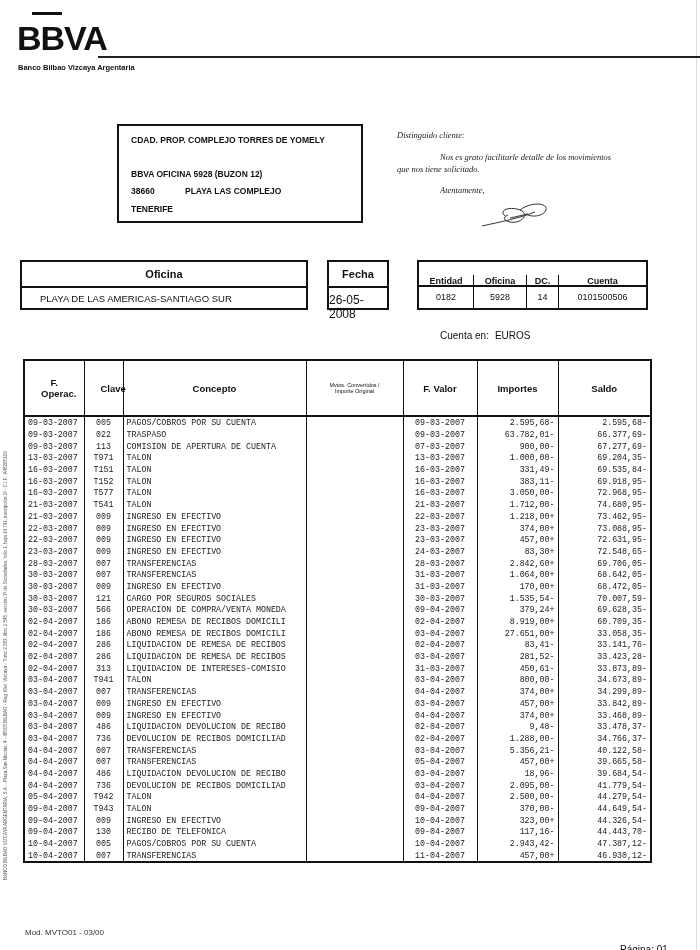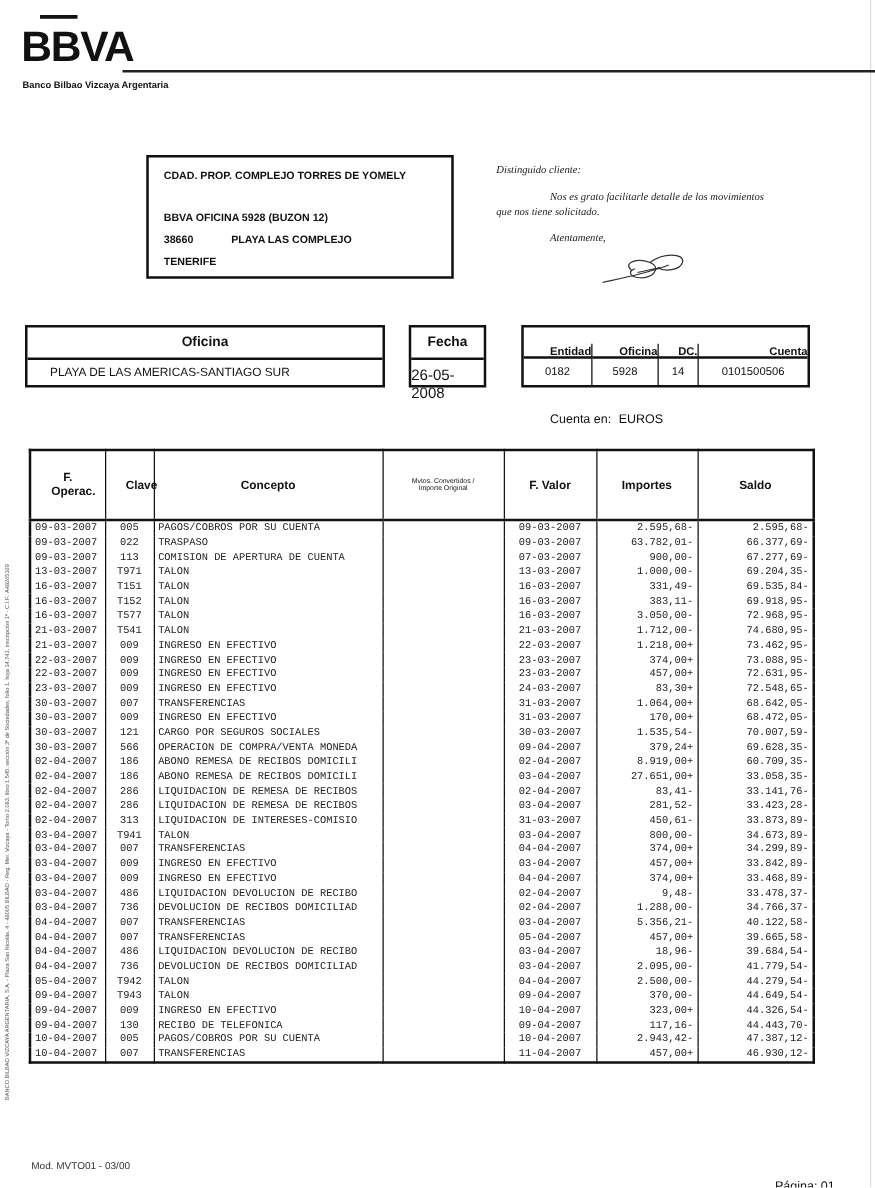--- a/index.html
+++ b/index.html
@@ -17,21 +17,21 @@
   .office-box .hdr { position:absolute; left:0; right:0; top:0; height:24px; border-bottom:2px solid #111; text-align:center; font-weight:bold; font-size:11px; line-height:24px; }
   .office-box .val { position:absolute; left:18px; top:31px; font-size:9.5px; }
   .fecha-box { left:327px; top:260px; width:62px; height:50px; border:2px solid #111; box-sizing:border-box; }
   .fecha-box .hdr { position:absolute; left:0; right:0; top:0; height:24px; border-bottom:2px solid #111; text-align:center; font-weight:bold; font-size:11px; line-height:24px; }
   .fecha-box .val { position:absolute; left:0; right:0; top:31px; font-size:12px; }
   .ccc-box { left:417px; top:260px; width:231px; height:50px; border:2px solid #111; box-sizing:border-box; }
   .ccc-title { position:absolute; left:0; right:0; top:0; height:12px; border-bottom:1px solid #111; text-align:center; font-weight:bold; font-size:9px; line-height:12px; }
   .ccc-grid { position:absolute; left:0; right:0; top:13px; bottom:0; display:grid; grid-template-columns:55px 53px 32px 1fr; grid-template-rows:12px 1fr; }
   .ccc-grid > div { border-right:1px solid #111; text-align:center; font-size:9px; }
   .ccc-grid > div:nth-child(4n) { border-right:none; }
-  .ccc-grid .h { font-weight:bold; border-bottom:2px solid #111; line-height:12px;text-align:right; }
+  .ccc-grid .h { font-weight:bold; border-bottom:2px solid #111; line-height:12px; }
   .ccc-grid .v { line-height:20px; }
   .cuenta-en { left:440px; top:330px; font-size:10px; }
   .cuenta-en b { font-weight:normal; margin-right:6px; }
   table.mov { position:absolute; left:23px; top:359px; width:627px; border-collapse:collapse; border:2px solid #111; table-layout:fixed; }
   table.mov th { border:1.5px solid #111; border-bottom:2px solid #111; font-family:"Liberation Sans", sans-serif; font-size:9.5px; font-weight:bold; height:20px; padding:16px; }
   table.mov th.small { font-size:5.5px; font-weight:normal; line-height:6px; }
   table.mov td { border-left:1.5px solid #111; border-right:1.5px solid #111; font-family:"Liberation Mono", monospace; font-size:8.3px; height:11.7px; padding:0 3px; white-space:nowrap; overflow:hidden; color:#222; }
   td.c { text-align:center; }
   td.r { text-align:right; padding-right:14px; }
   .footer-left { left:25px; top:928px; font-size:8px; color:#333; }
@@ -216,20 +216,29 @@
       <tr>
         <td>23-03-2007</td>
         <td class="c">009</td>
         <td>INGRESO EN EFECTIVO</td>
         <td></td>
         <td class="c">24-03-2007</td>
         <td class="r">83,30+</td>
         <td class="r">72.548,65-</td>
       </tr>
       <tr>
+        <td>28-03-2007</td>
+        <td class="c">007</td>
+        <td>TRANSFERENCIAS</td>
+        <td></td>
+        <td class="c">28-03-2007</td>
+        <td class="r">2.842,60+</td>
+        <td class="r">69.706,05-</td>
+      </tr>
+      <tr>
         <td>30-03-2007</td>
         <td class="c">007</td>
         <td>TRANSFERENCIAS</td>
         <td></td>
         <td class="c">31-03-2007</td>
         <td class="r">1.064,00+</td>
         <td class="r">68.642,05-</td>
       </tr>
       <tr>
         <td>30-03-2007</td>

